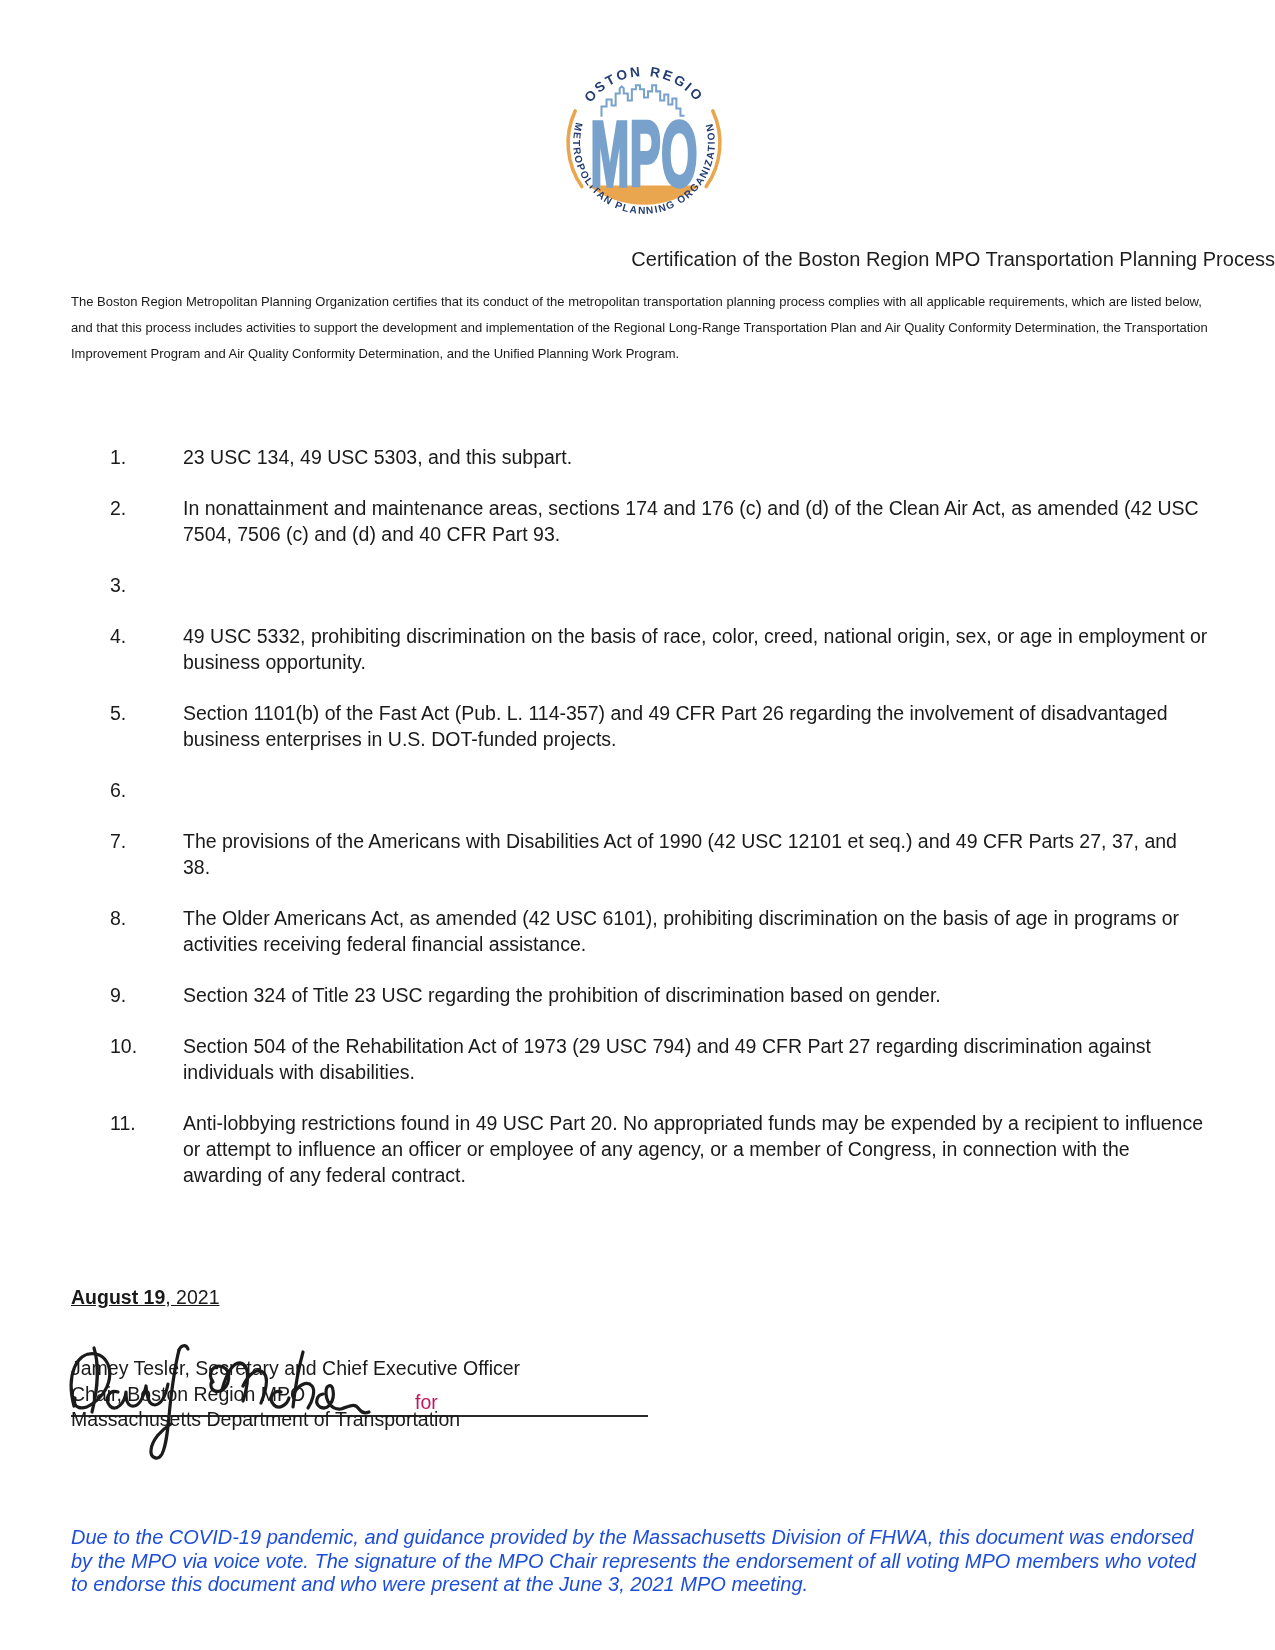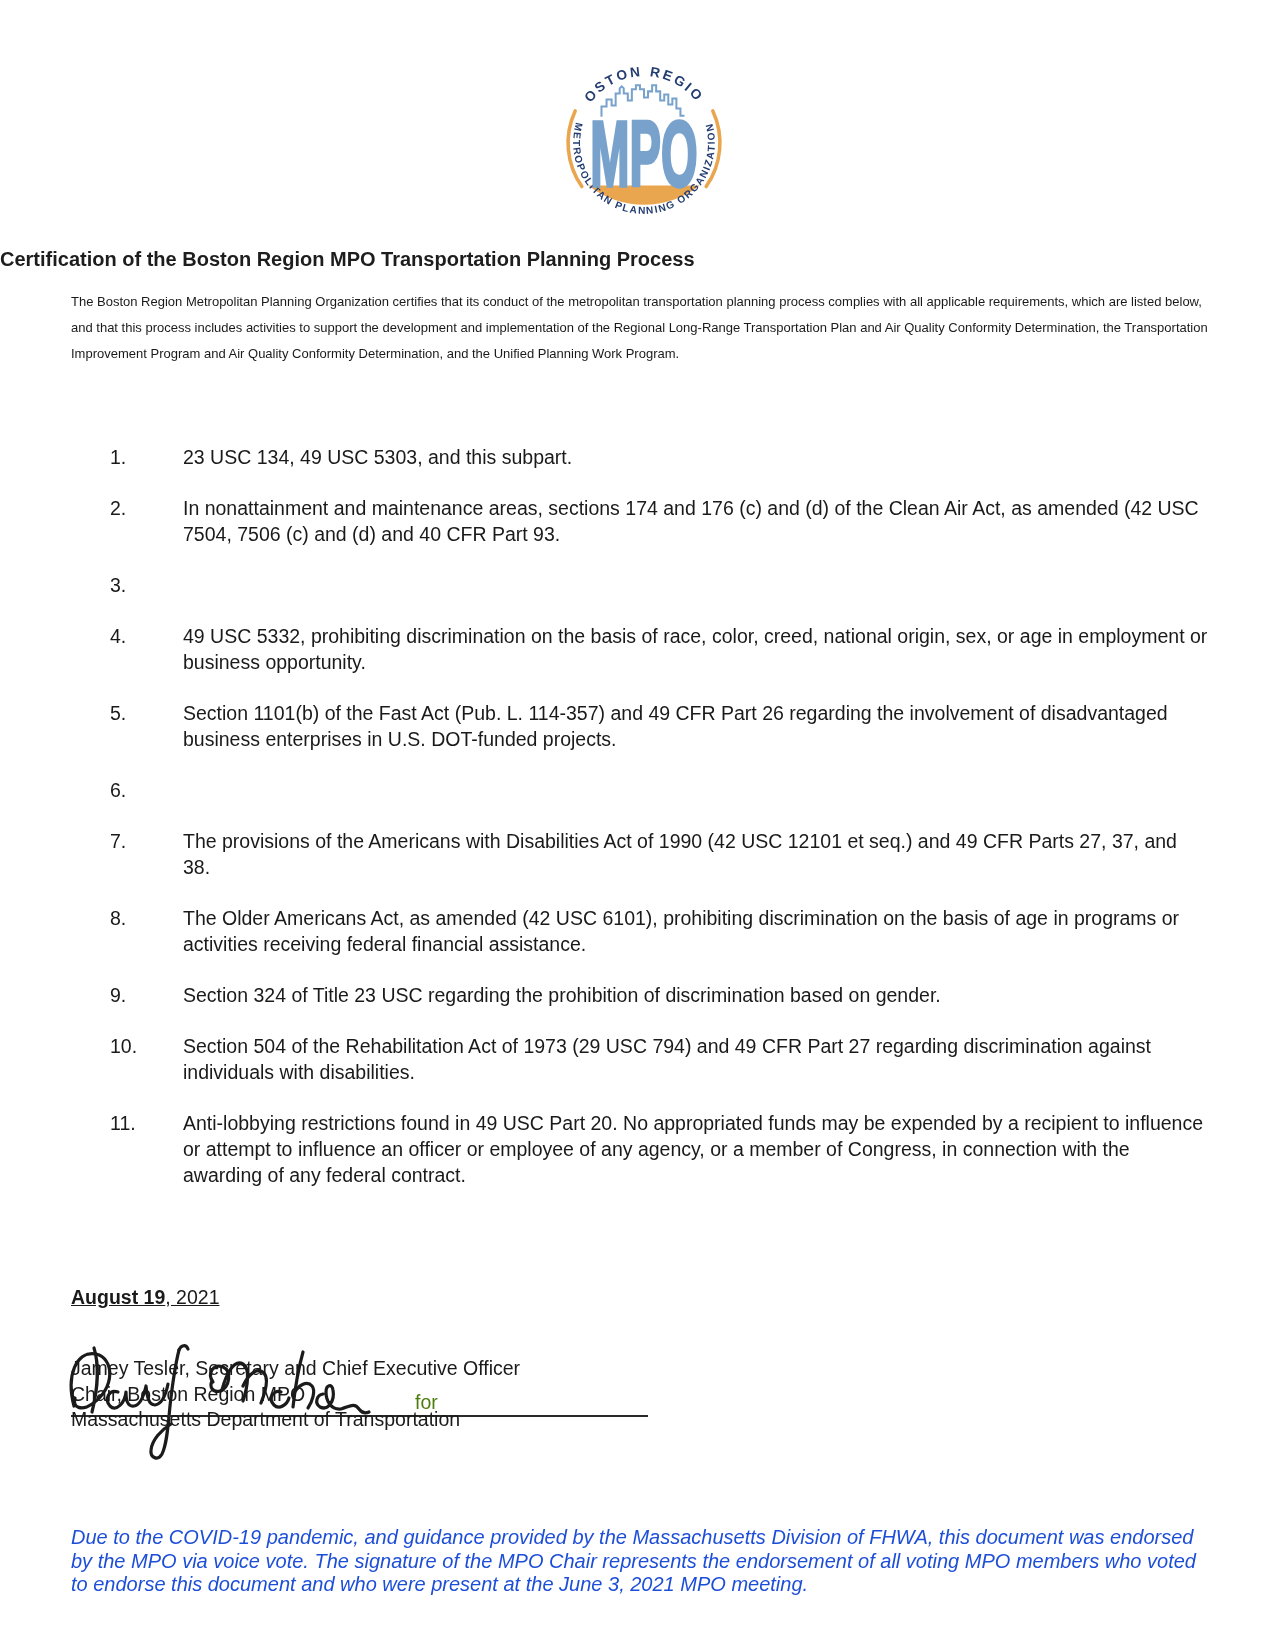--- a/index.html
+++ b/index.html
@@ -6,37 +6,37 @@
   body { width:1275px; height:1650px; position:relative;
          font-family:"Liberation Sans", sans-serif; color:#1a1a1a; }
   .page { position:absolute; inset:0; background:#ffffff; overflow:hidden; }
 
   .logo { position:absolute; left:561px; top:60px; width:166px; height:166px; }
   .logo svg { display:block; }
   .logo-arc-text { font-family:"Liberation Sans", sans-serif; font-weight:bold; fill:#233D72; }
   .logo-mpo { font-family:"Liberation Sans", sans-serif; font-weight:900; fill:#78A2CB;
               stroke:#78A2CB; stroke-width:3.5; paint-order:stroke; }
 
-  .doc-title { position:absolute; left:0; top:248px; width:1275px; text-align:left;
-               font-size:20px; font-weight:bold; color:#1d1d1d; }
+  .doc-title { position:absolute; left:0; top:248px; width:1275px; text-align:right;
+               font-size:20px; font-weight:normal; color:#1d1d1d; }
 
   .intro { position:absolute; left:71px; top:289px; width:1140px;
            font-size:13px; line-height:26px; }
 
   .cert-list { position:absolute; left:71px; top:444px; width:1140px; }
   .cert-item { display:flex; margin-bottom:25px; font-size:19.5px; line-height:26px; }
   .cert-num { margin-left:39px; width:73px; flex:0 0 73px; }
   .cert-text { flex:1; max-width:1025px; }
 
   .date-line { position:absolute; left:71px; top:1286px; font-size:19.5px; }
   .date-bold { font-weight:bold; text-decoration:underline; }
   .date-rest { text-decoration:underline; }
 
   .sig-svg { position:absolute; left:64px; top:1342px; width:310px; height:125px; }
-  .for-label { position:absolute; left:415px; top:1391px; font-size:19.5px; color:#4d7c0f; }
+  .for-label { position:absolute; left:415px; top:1391px; font-size:19.5px; color:#be185d; }
   .sig-rule { position:absolute; left:71px; top:1415px; width:577px; height:0;
               border-top:2px solid #2a2a2a; }
   .sig-names { position:absolute; left:71px; top:1356px; font-size:19.5px; line-height:25.5px; }
 
   .footnote { position:absolute; left:71px; top:1526px; width:1142px;
               font-size:20px; line-height:23.5px; font-style:italic; color:#1d4ed8; }
 </style>
 </head>
 <body>
 

